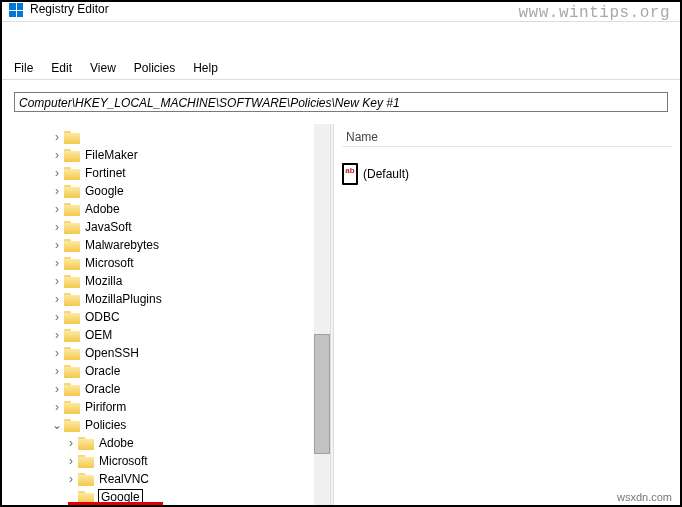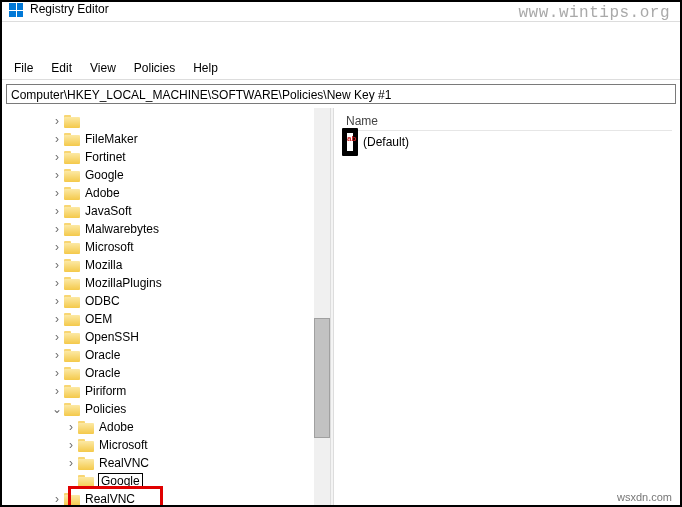--- a/index.html
+++ b/index.html
@@ -9,21 +9,21 @@
 .app-icon { width: 16px; height: 16px; margin-right: 6px; display: grid; grid-template-columns: 1fr 1fr; grid-template-rows: 1fr 1fr; gap: 1px; padding: 1px; background: #fff; }
 .app-icon span { background: #0078d7; }
 .title-text { }
 
 .watermark { position: absolute; top: 2px; right: 10px; font-size: 16px; color: #a9a9a9; letter-spacing: 0.5px; font-family: Liberation Mono, monospace; pointer-events: none; }
 .credit { position: absolute; bottom: 2px; right: 8px; font-size: 11px; color: #777; pointer-events: none; }
 
 .menubar { display: flex; gap: 2px; padding: 2px 4px; border-bottom: 1px solid #ddd; margin-top: 35px; }
 .menubar div { padding: 2px 8px; cursor: default; }
 
-.addressbar { border: 1px solid #7a7a7a; margin: 4px; padding: 2px 4px; height: 20px; line-height: 16px; }
+.addressbar { border: 1px solid #7a7a7a; margin: 12px; padding: 2px 4px; height: 20px; line-height: 16px; font-style: italic; }
 
 .content { display: flex; height: calc(100% - 28px - 24px - 28px); }
 .tree-pane { width: 328px; overflow: hidden; position: relative; }
 .tree-scroll { position: absolute; right: 0; top: 0; width: 16px; height: 100%; background: #f0f0f0; }
 .tree-thumb { position: absolute; right: 0; top: 210px; width: 16px; height: 120px; background: #c2c2c2; border: 1px solid #a0a0a0; }
 
 .splitter { width: 4px; background: #f4f4f4; border-left: 1px solid #ddd; border-right: 1px solid #ddd; cursor: col-resize; }
 
 .tree { padding: 4px 0 4px 6px; }
 .tree-row { display: flex; align-items: center; height: 18px; white-space: nowrap; }
@@ -31,23 +31,23 @@
 .sp { width: 14px; display: inline-block; }
 .folder-icon { width: 16px; height: 13px; margin-right: 4px; position: relative; }
 .folder-icon::before { content: ""; position: absolute; top: 0; left: 0; width: 7px; height: 3px; background: #f8d673; border-radius: 1px 1px 0 0; }
 .folder-icon::after { content: ""; position: absolute; top: 2px; left: 0; width: 16px; height: 11px; background: linear-gradient(#fce9a5,#f4c94a); border-radius: 1px; }
 
 .lbl { padding: 0 1px; }
 .edited { border: 1px solid #000; background: #fff; padding: 0 2px; }
 .highlight-box { position: absolute; border: 3px solid #e00000; pointer-events: none; }
 
 .list-pane { flex: 1; padding: 4px 8px; }
-.col-header { color: #444; padding: 2px 4px; border-bottom: 1px solid #e6e6e6; margin-bottom: 2px; }
+.col-header { color: #444; padding: 2px 4px; border-bottom: 1px solid #e6e6e6; margin-bottom: 18px; }
 .list-row { display: flex; align-items: center; height: 18px; }
-.str-icon { width: 16px; height: 28px; margin-right: 4px; position: relative; border: 5px solid #000000; background: #fff; border-radius: 1px; font-size: 8px; color: #c22; font-weight: bold; text-align: center; line-height: 12px; }
+.str-icon { width: 16px; height: 22px; margin-right: 4px; position: relative; border: 2px solid #000000; background: #fff; border-radius: 1px; font-size: 8px; color: #c22; font-weight: bold; text-align: center; line-height: 12px; }
 </style>
 </head>
 <body>
 
 <div class="titlebar">
   <div class="app-icon">
       <span></span>
       <span></span>
       <span></span>
       <span></span>

